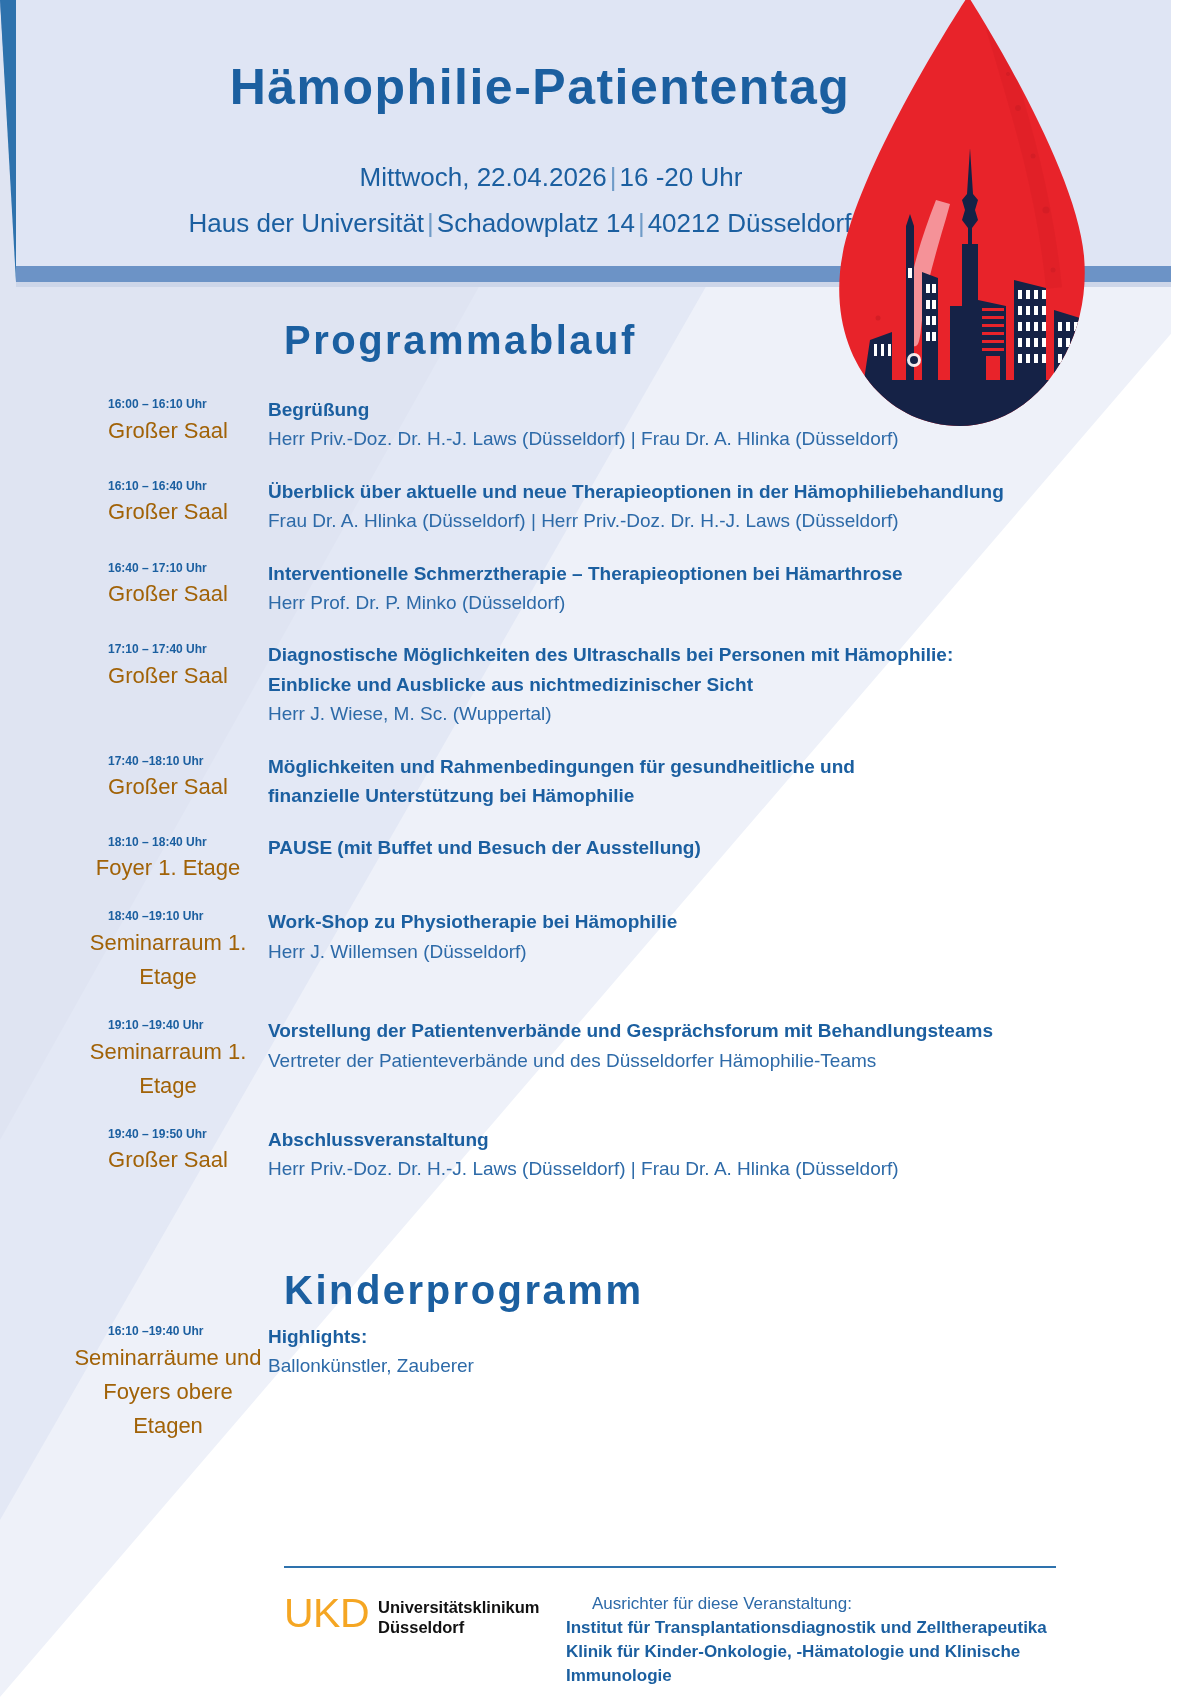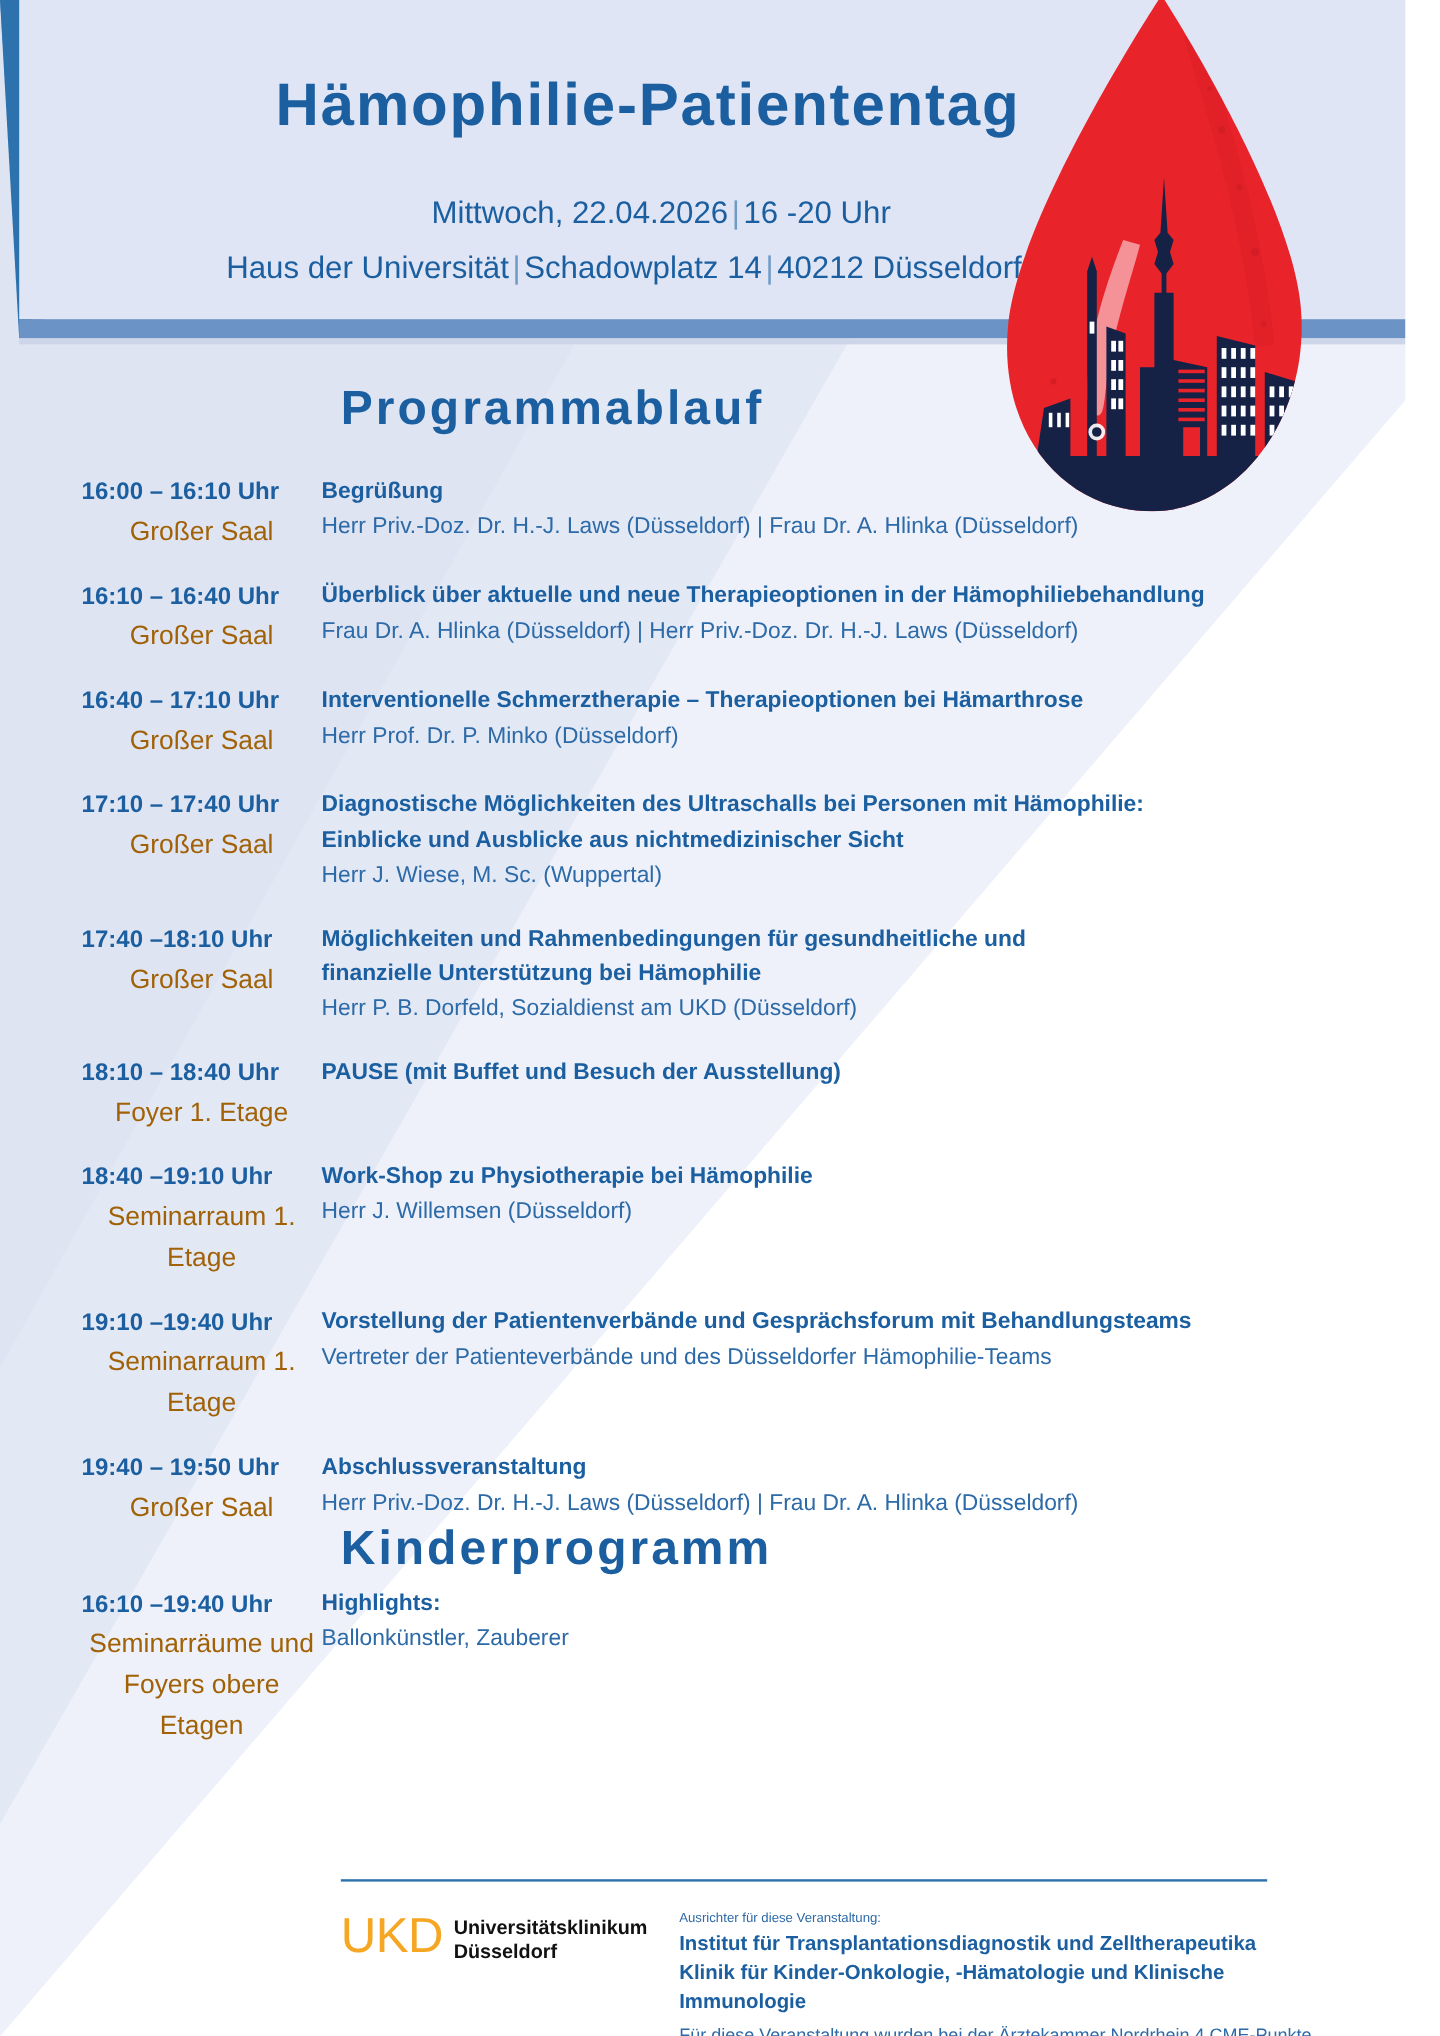--- a/index.html
+++ b/index.html
@@ -157,25 +157,26 @@
     display: flex;
     align-items: flex-start;
     margin-bottom: 22px;
   }
   .prog-left {
     width: 200px;
     flex: 0 0 200px;
     font-family: "Liberation Sans Narrow", "Liberation Sans", sans-serif;
   }
   .prog-time {
-    font-size: 20px;
+    font-size: 12px;
     font-weight: bold;
     color: #1b5fa0;
     line-height: 1.55;
     white-space: nowrap;
+    margin-left: 40px;
   }
   .prog-room {
     font-size: 22px;
     color: #a16207;
     line-height: 1.55;
     text-align: center;
   }
   .prog-right {
     flex: 1 1 auto;
     font-family: "Liberation Sans Narrow", "Liberation Sans", sans-serif;
@@ -235,23 +236,24 @@
     line-height: 1.22;
     font-family: "Liberation Sans Narrow", "Liberation Sans", sans-serif;
   }
   .footer-right {
     position: absolute;
     left: 566px; top: -2px;
     width: 560px;
     font-family: "Liberation Sans Narrow", "Liberation Sans", sans-serif;
   }
   .f-host {
-    font-size: 11px;
+    font-size: 17px;
     color: #2d6aa8;
     line-height: 1.42;
+    margin-left: 26px;
   }
   .f-org {
     font-size: 17px;
     font-weight: bold;
     color: #1b5fa0;
     line-height: 1.42;
   }
   .f-fine {
     font-size: 15px;
     color: #2d6aa8;
@@ -428,21 +430,20 @@
           </div>
         </div>
         <div class="prog-row">
           <div class="prog-left">
             <div class="prog-time">17:40 –18:10 Uhr</div>
             <div class="prog-room">Großer Saal</div>
           </div>
           <div class="prog-right">
             <div class="prog-topic">Möglichkeiten und Rahmenbedingungen für gesundheitliche und</div>
             <div class="prog-topic">finanzielle Unterstützung bei Hämophilie</div>
-            <div class="prog-speaker">Herr P. B. Dorfeld, Sozialdienst am UKD (Düsseldorf)</div>
           </div>
         </div>
         <div class="prog-row">
           <div class="prog-left">
             <div class="prog-time">18:10 – 18:40 Uhr</div>
             <div class="prog-room">Foyer 1. Etage</div>
           </div>
           <div class="prog-right">
             <div class="prog-topic">PAUSE (mit Buffet und Besuch der Ausstellung)</div>
           </div>

